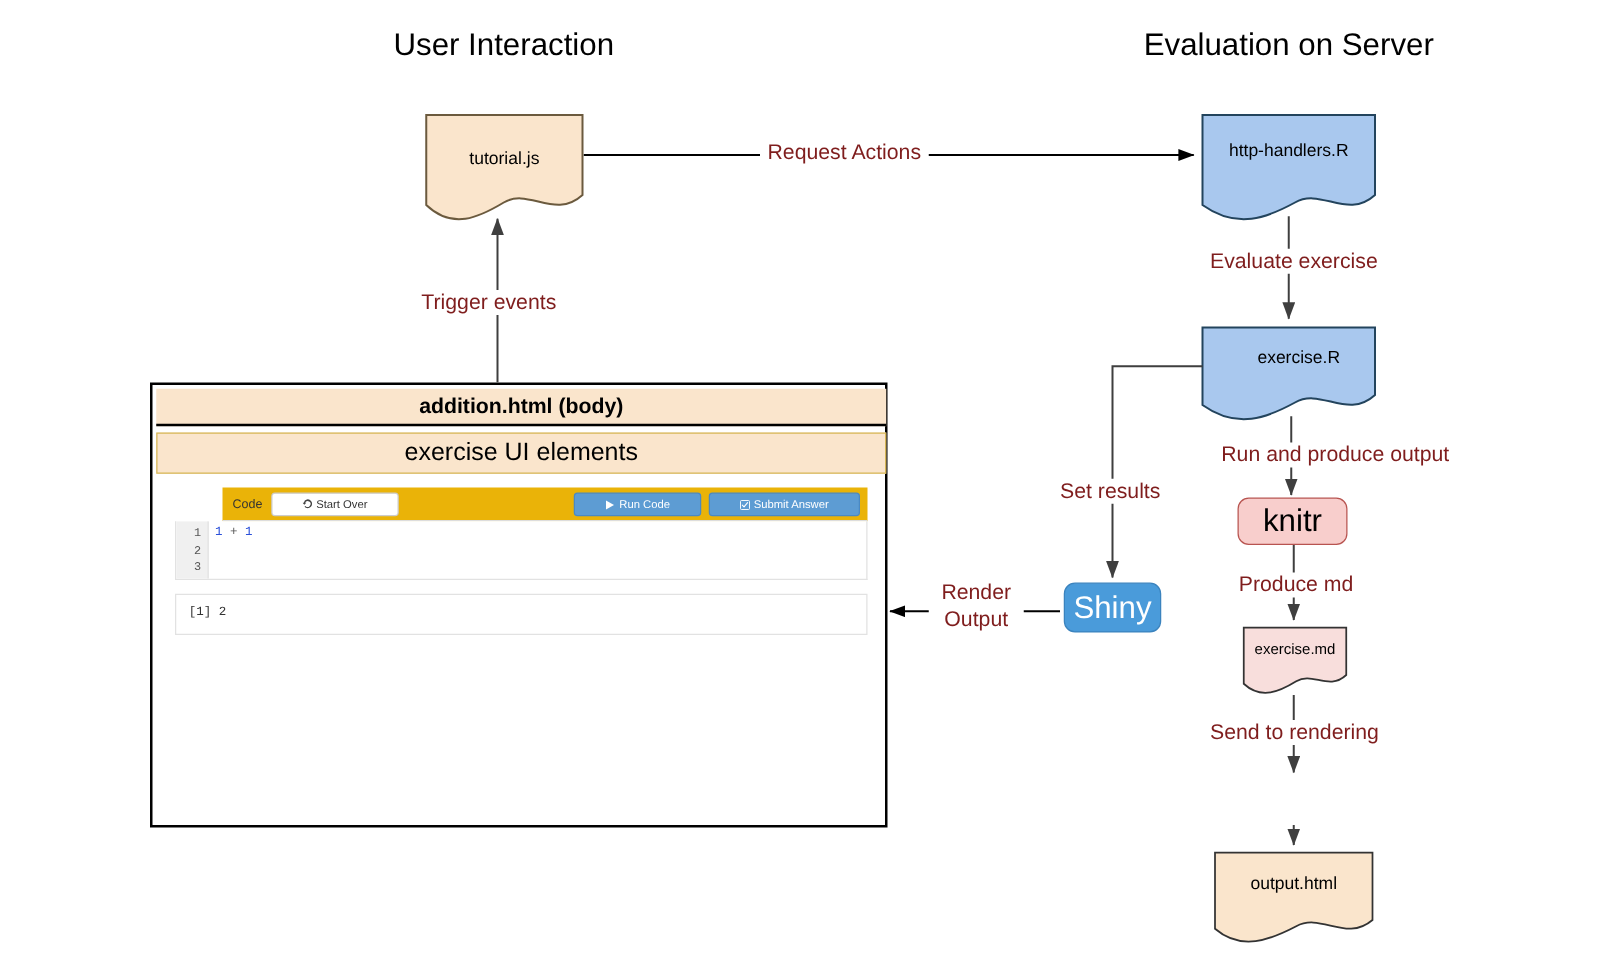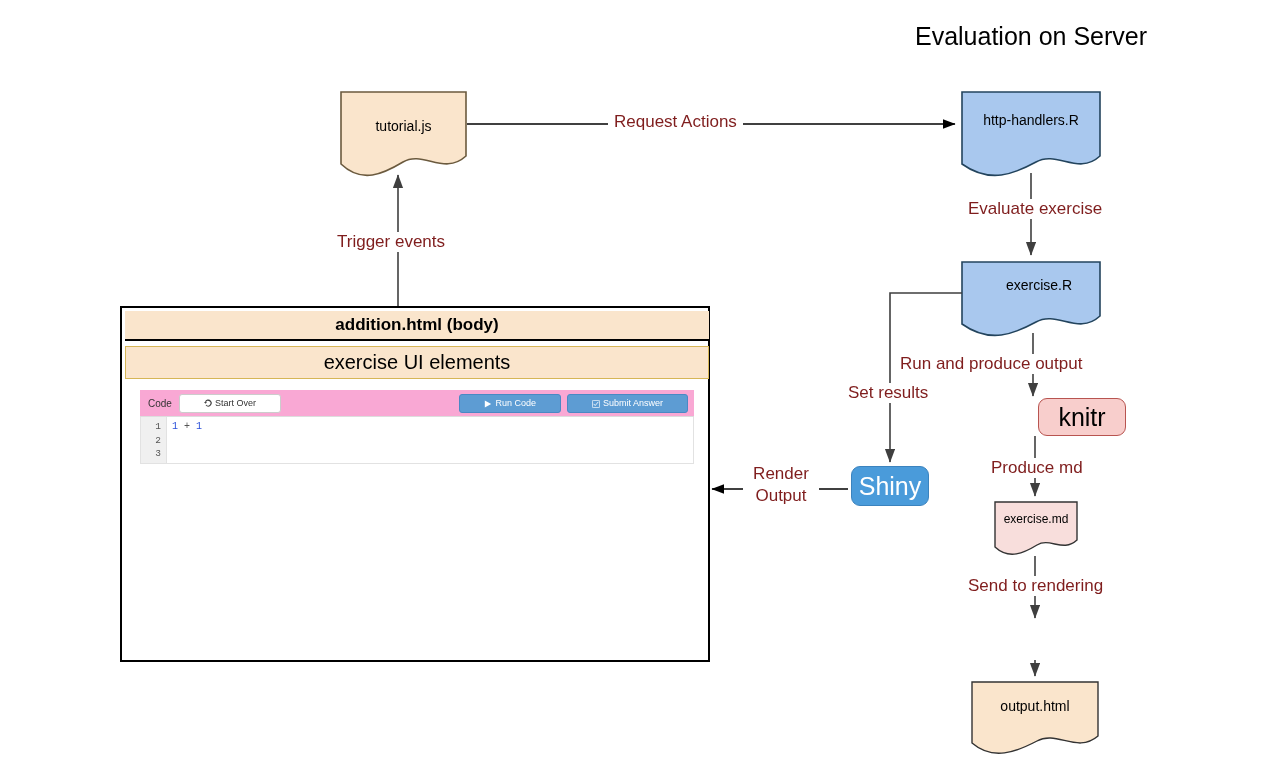--- a/index.html
+++ b/index.html
@@ -112,25 +112,26 @@
   
   #exercise-widget {
     position: absolute;
     left: 18px;
     top: 82px;
     width: 554px;
   }
   .ex-toolbar {
     position: relative;
     height: 26px;
-    background: #f9a8d4;
+    background: #eab308;
     border-bottom: 1px solid #DDD;
     display: flex;
     align-items: center;
     padding: 0 4px;
+    margin-left: 38px;
   }
   .ex-toolbar-label {
     font-size: 10px;
     color: #333;
     margin: 0 7px 0 4px;
   }
   .btn {
     display: inline-flex;
     align-items: center;
     gap: 3px;
@@ -239,44 +240,45 @@
 
     <line x1="1035" y1="556" x2="1035" y2="618" stroke="#3f3f3f" stroke-width="1.6" marker-end="url(#arrow-gry)"></line>
 
     <line x1="1035" y1="660" x2="1035" y2="676" stroke="#3f3f3f" stroke-width="1.6" marker-end="url(#arrow-gry)"></line>
 
     <polyline points="962,293 890,293 890,462" fill="none" stroke="#3f3f3f" stroke-width="1.6" marker-end="url(#arrow-gry)"></polyline>
 
     <line x1="848" y1="489" x2="712" y2="489" stroke="#000" stroke-width="1.5" marker-end="url(#arrow-blk)"></line>
   </svg>
 
+  <div class="section-title abs" style="left:253px; top:22px; width:300px;">User Interaction</div>
   <div class="section-title abs" style="left:881px; top:22px; width:300px;">Evaluation on Server</div>
 
   <div class="abs doc-label-14" style="left:341px; top:118px; width:125px; text-align:center;">tutorial.js</div>
   <div class="abs doc-label-14" style="left:962px; top:112px; width:138px; text-align:center;">http-handlers.R</div>
   <div class="abs doc-label-14" style="left:962px; top:277px; width:154px; text-align:center;">exercise.R</div>
   <div class="abs doc-label-12" style="left:995px; top:512px; width:82px; text-align:center;">exercise.md</div>
   <div class="abs doc-label-14" style="left:972px; top:698px; width:126px; text-align:center;">output.html</div>
 
-  <div class="pill pill-knitr" style="left:1038px; top:398px; width:88px; height:38px;">
+  <div class="pill pill-knitr" style="left:990px; top:398px; width:88px; height:38px;">
     <span>knitr</span>
   </div>
 
 
   <div class="pill pill-shiny" style="left:851px; top:466px; width:78px; height:40px;">
     <span>Shiny</span>
   </div>
 
   <div class="edge-label abs" style="left:608px; top:112px; padding:0 6px;">Request Actions</div>
 
   <div class="edge-label abs" style="left:332px; top:232px; padding:0 5px;">Trigger events</div>
 
   <div class="edge-label abs" style="left:963px; top:199px; padding:0 5px;">Evaluate exercise</div>
 
-  <div class="edge-label abs" style="left:895px; top:354px; padding:0 5px;">Run and produce output</div>
+  <div class="edge-label abs" style="left:972px; top:354px; padding:0 5px;">Run and produce output</div>
 
   <div class="edge-label abs" style="left:986px; top:458px; padding:0 5px;">Produce md</div>
 
   <div class="edge-label abs" style="left:963px; top:576px; padding:0 5px;">Send to rendering</div>
 
   <div class="edge-label abs" style="left:843px; top:383px; padding:0 5px;">Set results</div>
 
   <div class="edge-label abs" style="left:743px; top:464px; width:76px; text-align:center;">Render</div>
   <div class="edge-label abs" style="left:743px; top:486px; width:76px; text-align:center;">Output</div>
 
@@ -317,17 +319,18 @@
 
       <div class="ex-editor">
         <div class="gutter">
           <div>1</div>
           <div>2</div>
           <div>3</div>
         </div>
         <div class="code-area"><span class="tok-num">1</span><span class="tok-op"> + </span><span class="tok-num">1</span></div>
       </div>
 
+      <div class="ex-output">[1] 2</div>
     </div>
 
   </div>
 
 </div>
 
 </body></html>

